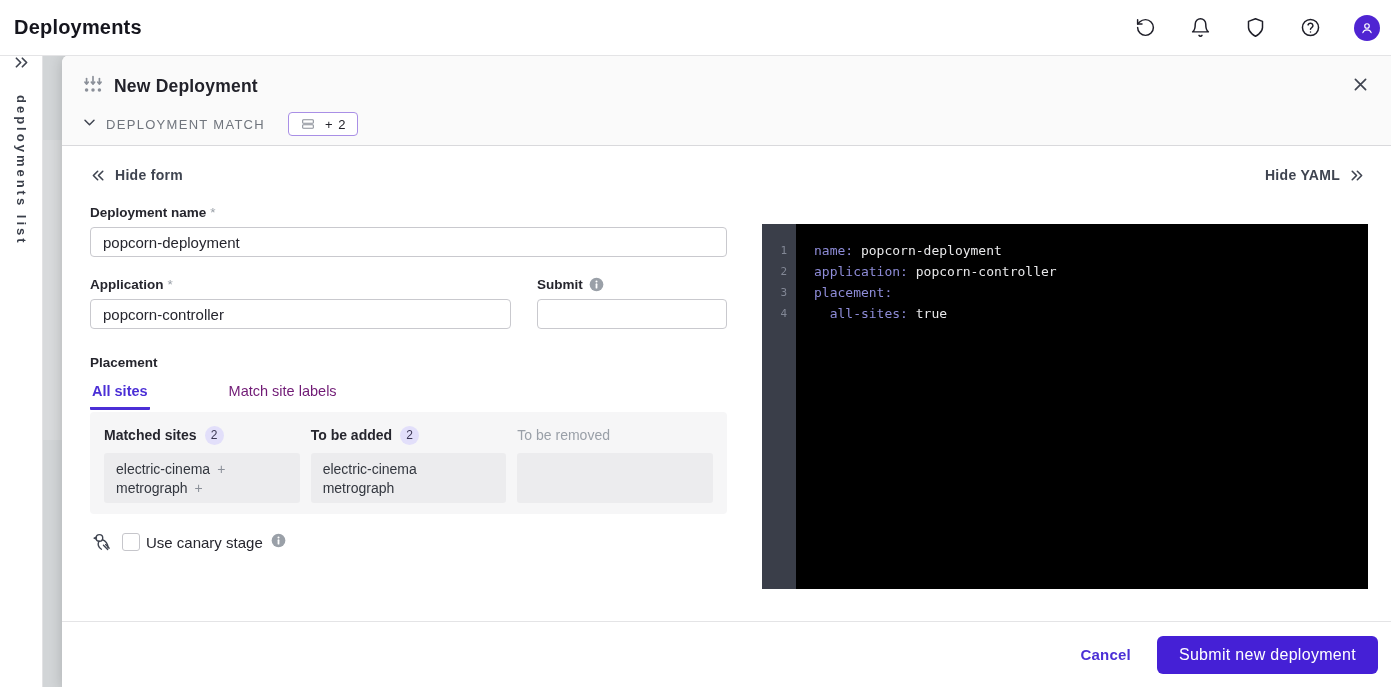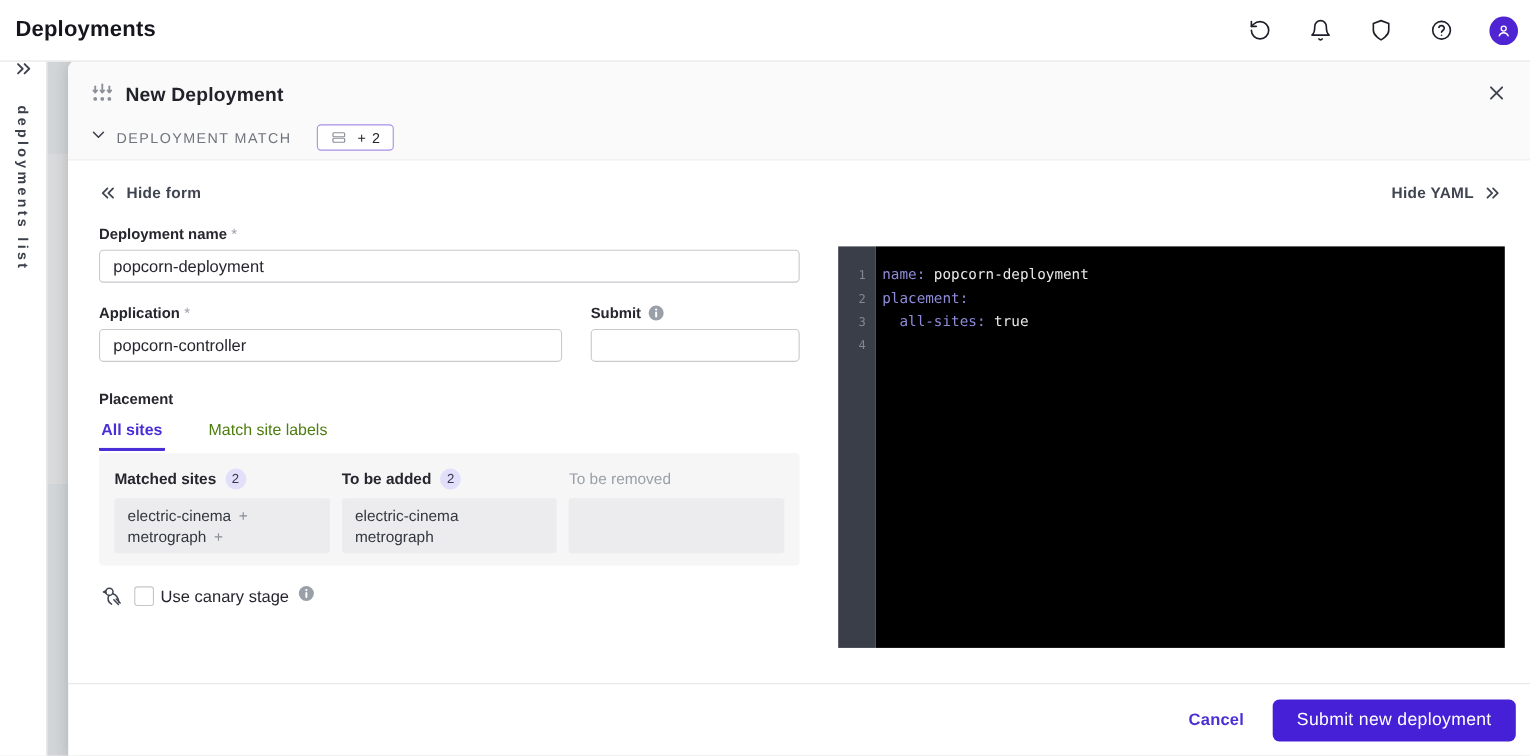--- a/index.html
+++ b/index.html
@@ -65,21 +65,21 @@
                 padding:0 12px; font-size:15px; color:#26262e; font-family:"Liberation Sans",sans-serif;
                 background:#fff; outline:none; display:block; }
   .row2 { margin-top:20px; display:flex; gap:26px; }
   .col-app { width:421px; } .col-ver { width:190px; }
   .info-dot { display:inline-block; vertical-align:-3px; margin-left:6px; }
 
   .placement-label { margin-top:26px; font-size:13.5px; font-weight:700; color:#26262e; }
   .tabs { margin-top:13px; display:flex; gap:38px; }
   .tab { font-size:14.5px; padding:0 2px 8px 2px; cursor:pointer; }
   .tab.active { color:#4b2fd6; font-weight:600; border-bottom:3px solid #4b2fd6; border-radius:1px; }
-  .tab.inactive { color:#4d7c0f; }
+  .tab.inactive { color:#701a75;margin-left:39px; }
 
   .sites-panel { margin-top:2px; background:#f6f6f7; border-radius:4px; padding:14px; display:flex; gap:11px; height:102px; }
   .sites-col { flex:1; }
   .sites-head { display:flex; align-items:center; gap:8px; height:18px; }
   .sites-head .hname { font-size:14px; font-weight:700; color:#26262e; }
   .sites-head.muted .hname { color:#9aa0a8; font-weight:400; }
   .count-badge { width:19px; height:19px; border-radius:50%; background:#e2dffa; color:#3a3653;
                  font-size:12px; display:flex; align-items:center; justify-content:center; }
   .sites-box { margin-top:9px; background:#ececee; border-radius:3px; height:50px; padding:7px 12px; }
   .site-row { font-size:14px; color:#33373f; line-height:19px; }
@@ -91,21 +91,21 @@
   .stage-icon svg { width:22px; height:22px; stroke:#3f4450; fill:none; stroke-width:1.5; stroke-linecap:round; stroke-linejoin:round; }
   .checkbox { width:18px; height:18px; border:1px solid #c6c6cb; border-radius:3px; background:#fff;
               margin-left:8px; cursor:pointer; }
   .check-label { margin-left:6px; font-size:15px; color:#26262e; }
 
   
   .yaml-panel { position:absolute; left:700px; top:78px; width:606px; height:365px; display:flex;
                 font-family:"DejaVu Sans Mono", monospace; }
   .yaml-gutter { width:34px; background:#3a3e49; padding-top:16px; }
   .yaml-gutter div { font-size:11px; color:#828795; text-align:right; padding-right:9px; line-height:21px; }
-  .yaml-code { flex:1; background:#000; padding:16px 0 0 6px; }
+  .yaml-code { flex:1; background:#000; padding:16px 0 0 18px; }
   .yaml-line { font-size:13px; line-height:21px; white-space:pre; }
   .yk { color:#8e8cd8; } .yv { color:#e8e8ea; }
 
   
   .modal-footer { height:66px; border-top:1px solid #e4e4e6; display:flex; align-items:center;
                   justify-content:flex-end; gap:26px; padding-right:13px; }
   .cancel-link { font-size:15px; font-weight:700; color:#4b2fd6; cursor:pointer; letter-spacing:.2px; }
   .submit-btn { height:38px; padding:0 22px; background:#4520d6; color:#fff; font-size:16px;
                 font-family:"Liberation Sans",sans-serif; border:none; border-radius:6px; cursor:pointer;
                 letter-spacing:.3px; }
@@ -314,20 +314,21 @@
 
       <div class="yaml-panel">
         <div class="yaml-gutter">
           <div>1</div>
           <div>2</div>
           <div>3</div>
           <div>4</div>
         </div>
         <div class="yaml-code">
           <div class="yaml-line"><span class="yk">name:</span><span class="yv"> popcorn-deployment</span></div>
+          <div class="yaml-line"><span class="yk">application:</span><span class="yv"> popcorn-controller</span></div>
           <div class="yaml-line"><span class="yk">placement:</span><span class="yv"></span></div>
           <div class="yaml-line"><span class="yk">  all-sites:</span><span class="yv"> true</span></div>
         </div>
       </div>
 
     </div>
 
     <div class="modal-footer">
       <span class="cancel-link">Cancel</span>
       <button class="submit-btn">Submit new deployment</button>

